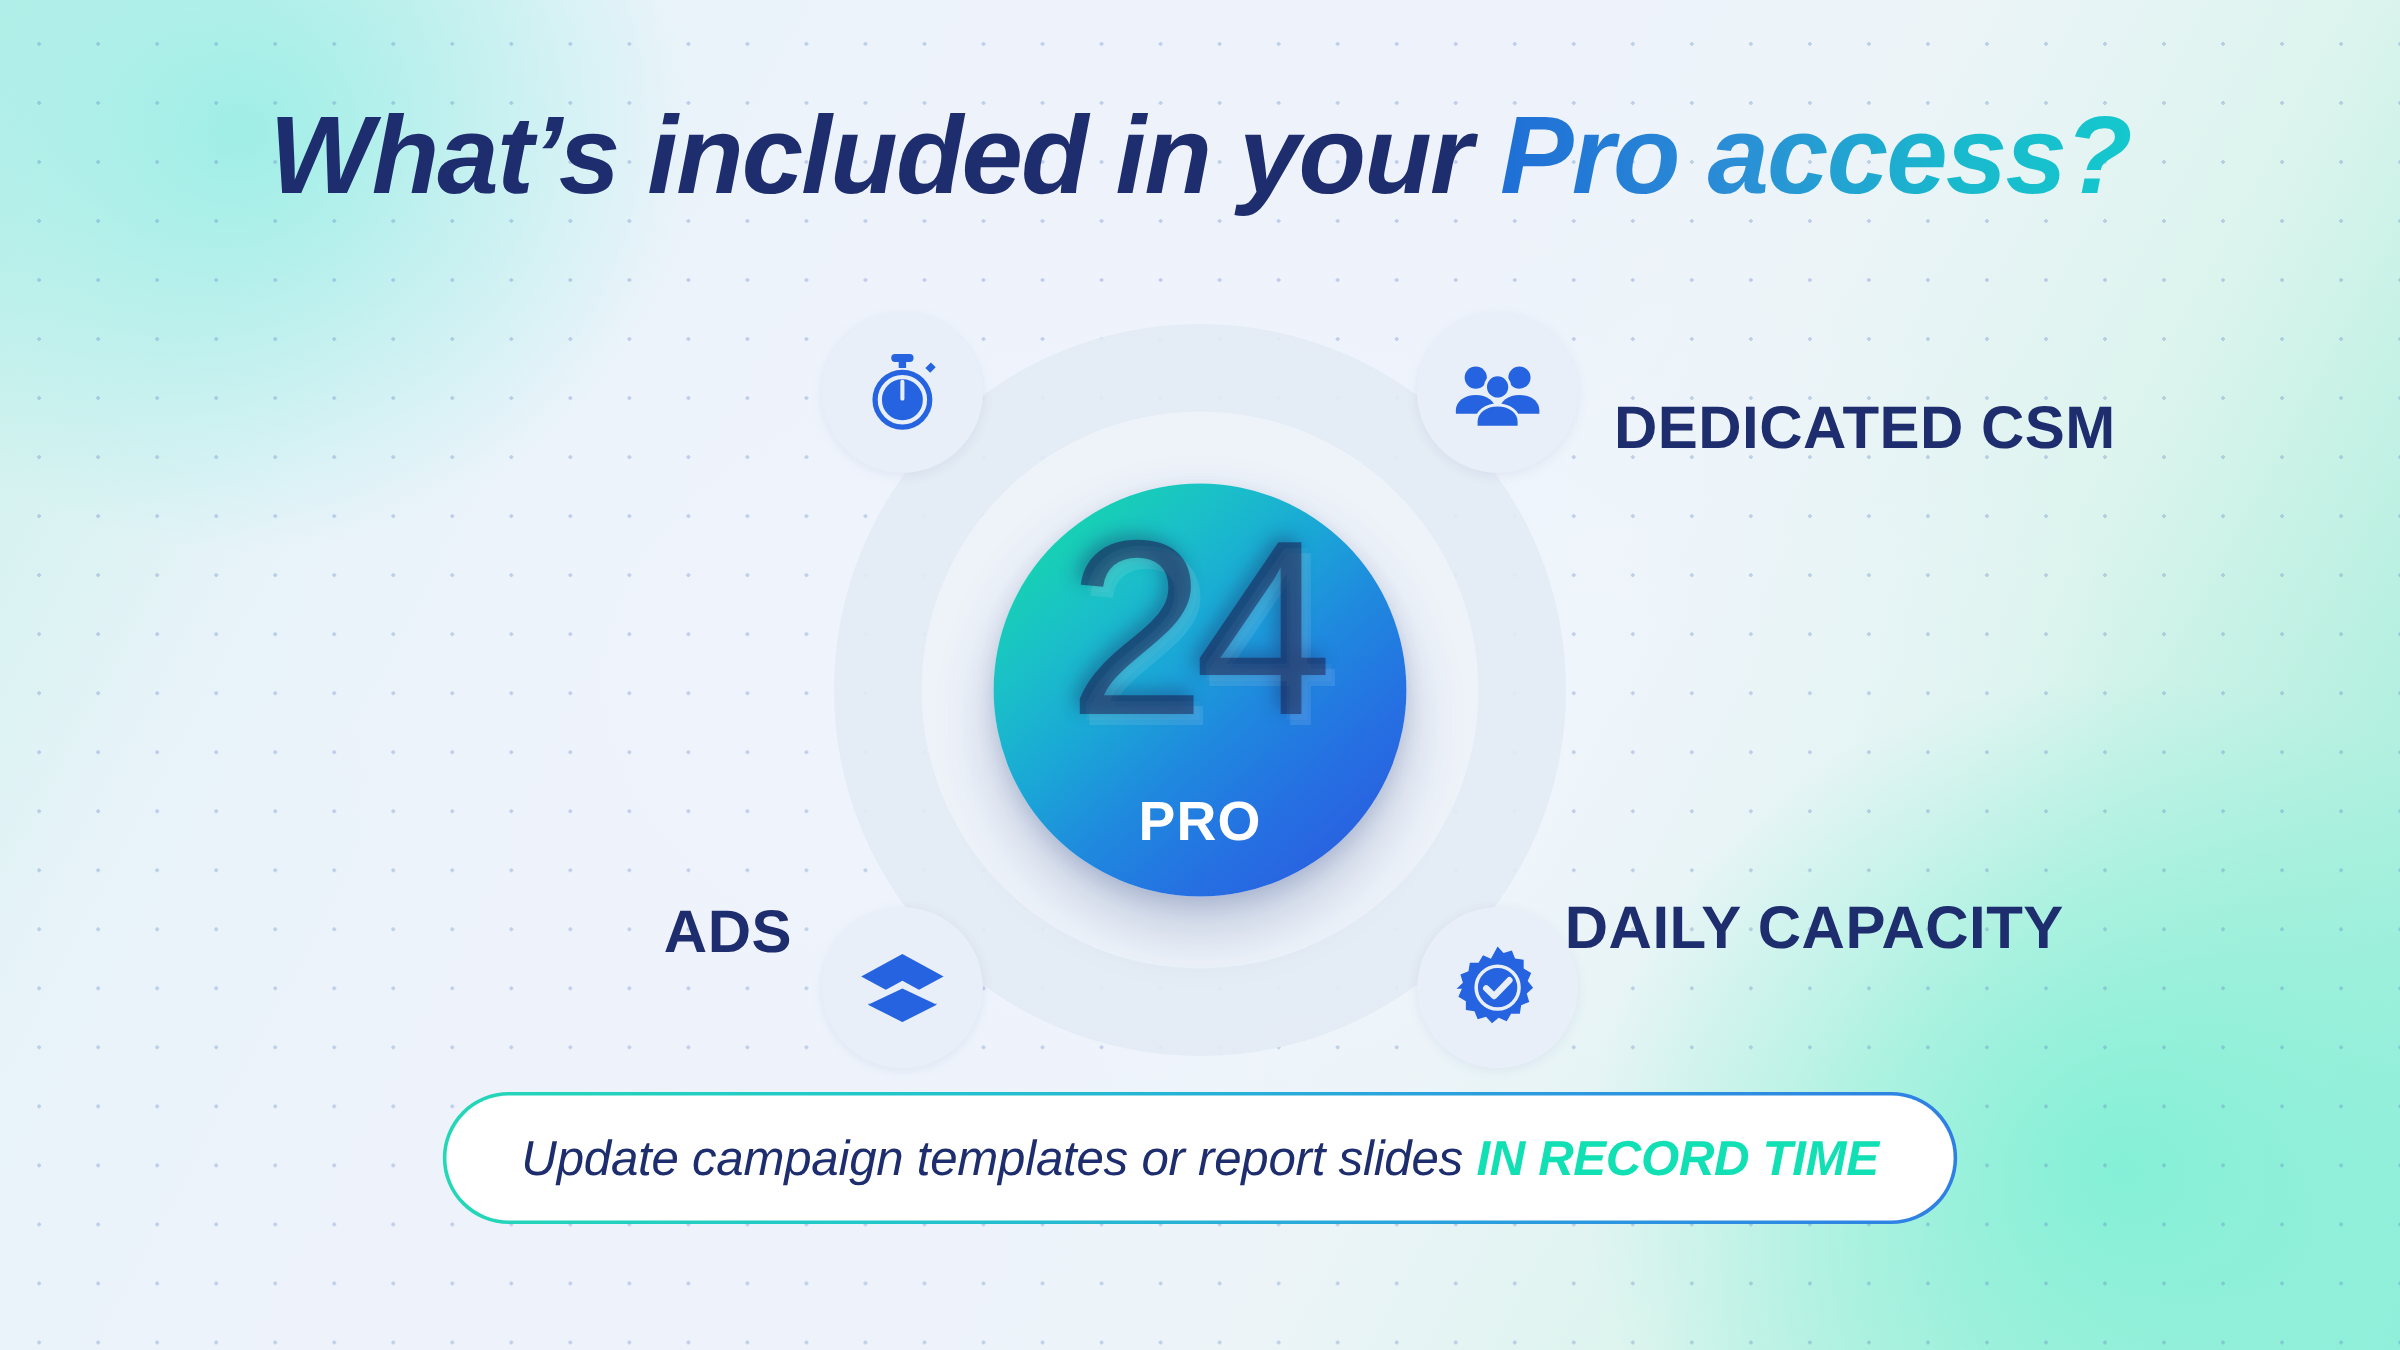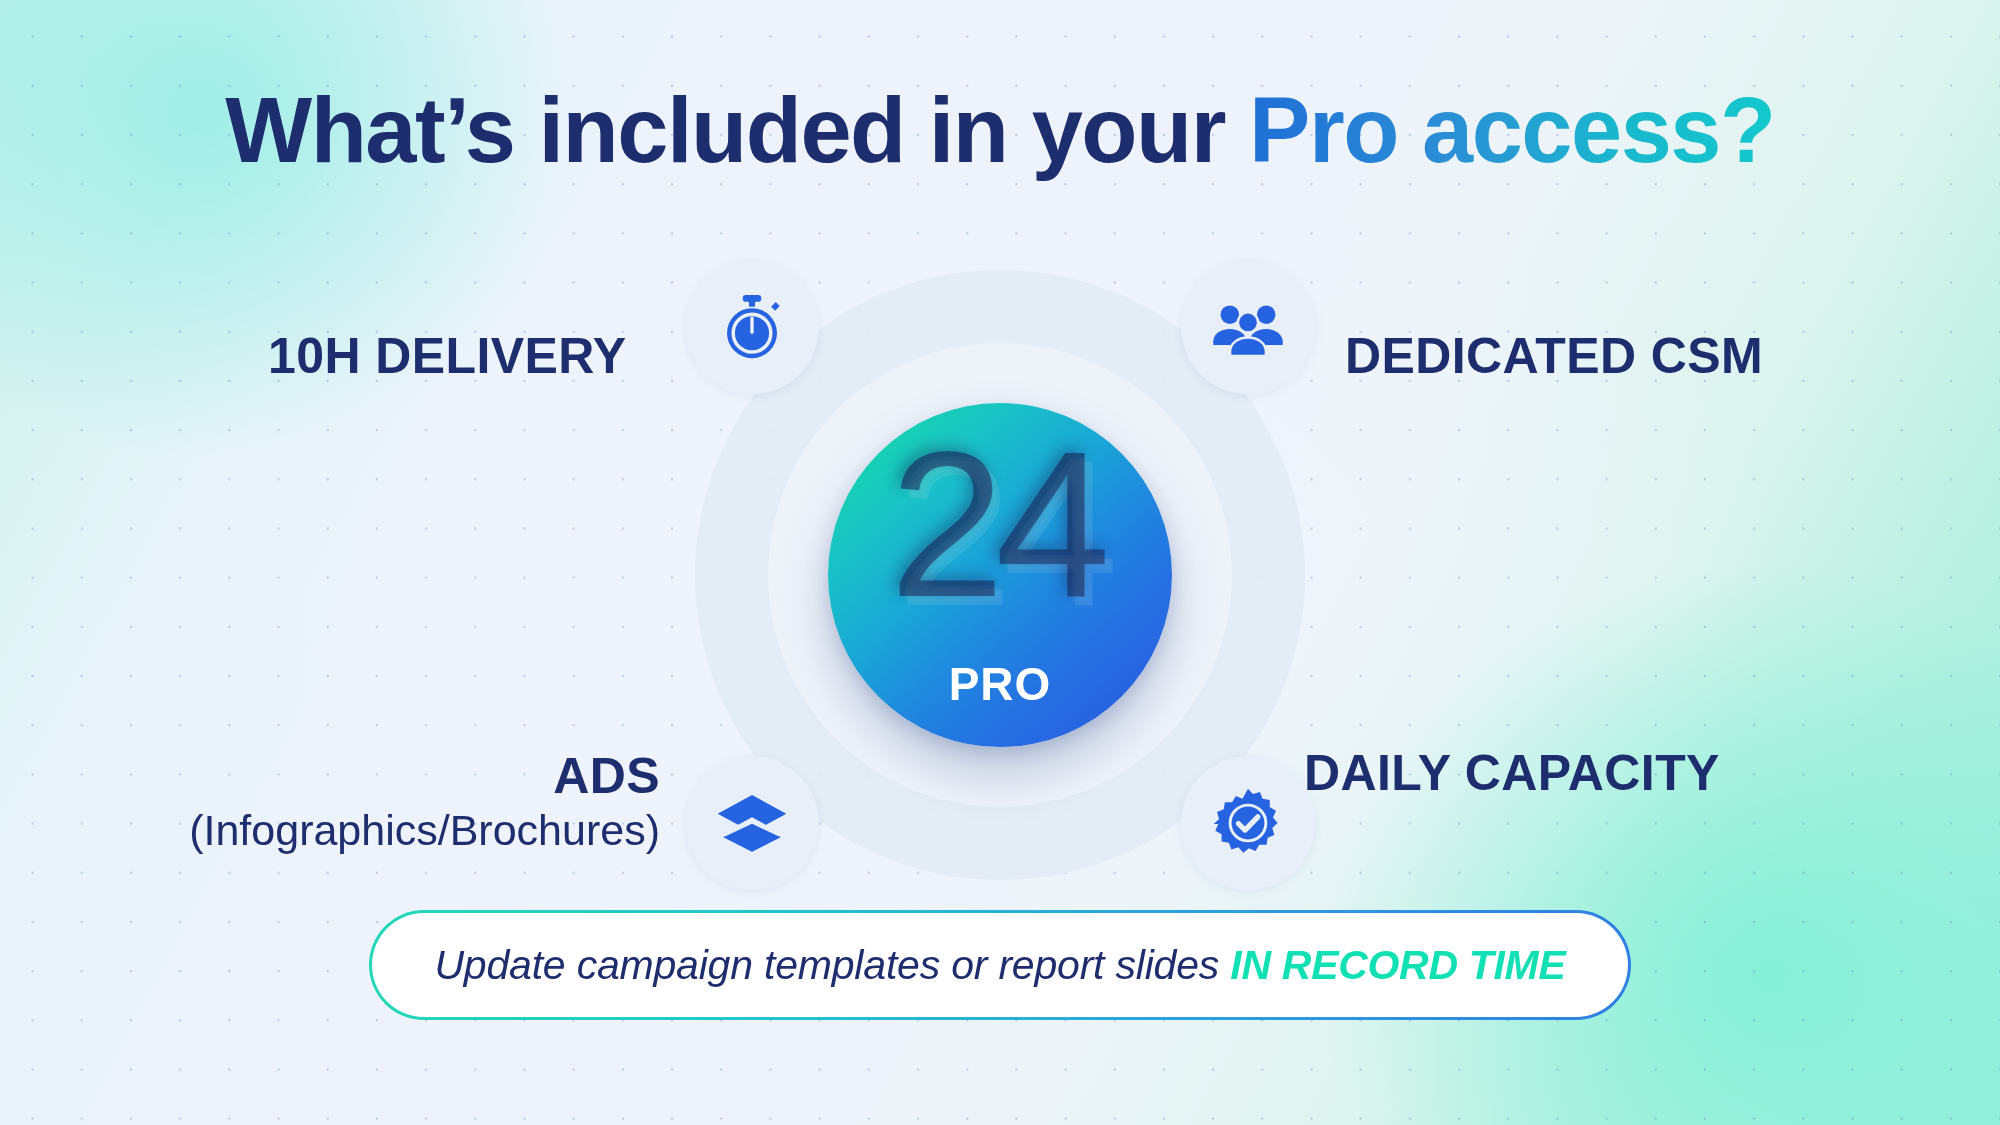--- a/index.html
+++ b/index.html
@@ -54,20 +54,21 @@
   }
 
   
   #heading {
     position: absolute;
     left: 0; right: 0;
     top: 82px;
     text-align: center;
     font-size: 92px;
     font-weight: 700;
+    font-style: italic;
     letter-spacing: -1.5px;
     white-space: nowrap;
     line-height: 1.06;
   }
   #heading .dark { color: #1e2d6e; }
   #heading .grad {
     background: linear-gradient(90deg, #1f6fd6 0%, #2b8fd6 38%, #19b9cd 72%, #14c8cd 100%);
     -webkit-background-clip: text;
     background-clip: text;
     color: transparent;
@@ -285,31 +286,27 @@
       <span>
         <svg width="74" height="74" viewBox="0 0 48 48" fill="none">
           <path d="M24 1.8l3.2 3.45 4.5-1.35 1.75 4.35 4.65.75.0 4.7 4.05 2.4-1.9 4.3 2.95 3.65-3.45 3.2 1.35 4.5-4.35 1.75-.75 4.65-4.7 0-2.4 4.05-4.3-1.9-3.65 2.95-3.2-3.45-4.5 1.35-1.75-4.35-4.65-.75 0-4.7-4.05-2.4 1.9-4.3L1.8 24.6l3.45-3.2-1.35-4.5 4.35-1.75.75-4.65 4.7 0 2.4-4.05 4.3 1.9z" fill="#2563e0"></path>
           <circle cx="24" cy="24" r="11.6" fill="none" stroke="#e9eff8" stroke-width="1.9"></circle>
           <path d="M17.8 24.4l4.3 4.2 8.3-8.6" fill="none" stroke="#e9eff8" stroke-width="3.4" stroke-linecap="round" stroke-linejoin="round"></path>
         </svg>
       </span>
     </div>
   </div>
 
-  <div id="label-delivery" class="feat-label">
-    <span>10H DELIVERY</span>
-  </div>
 
   <div id="label-csm" class="feat-label">
     <span>DEDICATED CSM</span>
   </div>
 
   <div id="label-ads" class="feat-label">
     <span>ADS</span>
-    <span class="sub">(Infographics/Brochures)</span>
   </div>
 
   <div id="label-capacity" class="feat-label">
     <span>DAILY CAPACITY</span>
   </div>
 
   <div id="pill-wrap">
     <div id="pill">
       <div id="pill-text">
         <span>Update campaign templates or report slides </span><span class="hl">IN RECORD TIME</span>

